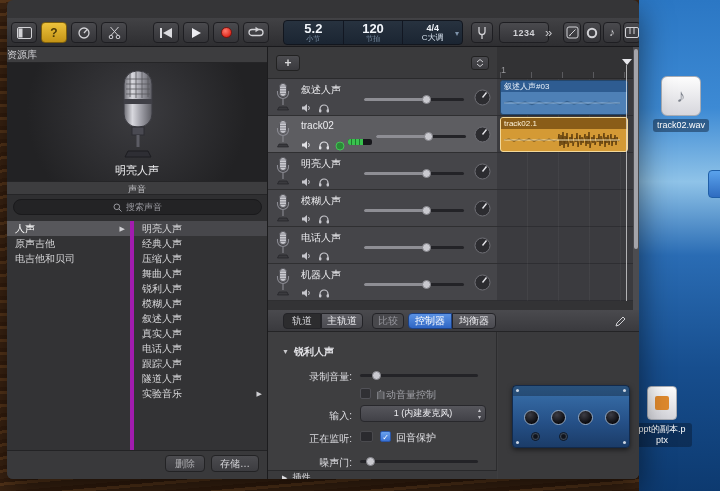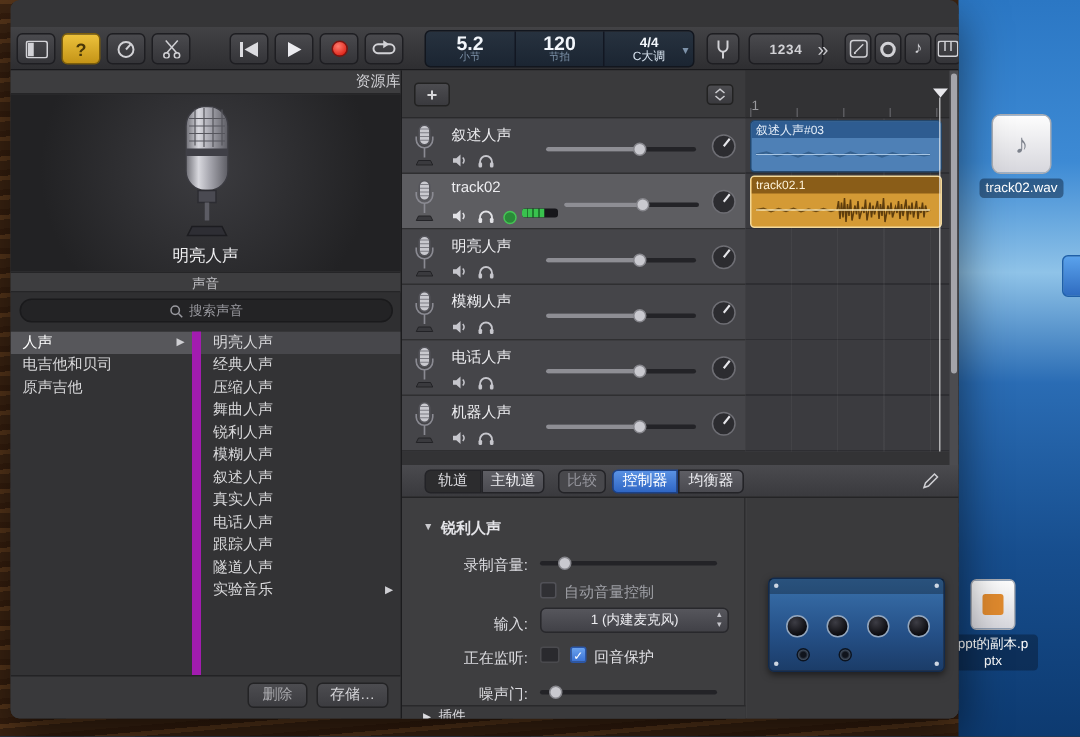--- a/index.html
+++ b/index.html
@@ -46,31 +46,31 @@
   .lcd-sm{font-size:9px;font-weight:bold;color:#f2f6fb;line-height:10px}
   .lcd-key{font-size:8px;color:#d7e2ee;line-height:9px}
   .lcd-arrow{position:absolute;right:3px;top:8px;font-size:8px;color:#7e93aa}
   .countin{font-size:9px;font-weight:bold;letter-spacing:.5px;color:#d2d2d6}
   .chev{font-size:13px;color:#c8c8cc;line-height:21px}
 
   
   .content{left:0;top:47px;right:0;bottom:0}
   .library{left:0;top:0;width:261px;height:432px;background:#2f2f31;border-right:1px solid #1c1c1e}
   .lib-head{left:0;top:0;right:0;height:16px;background:#3d3d3f;border-bottom:1px solid #252527;
-    text-align:right;font-size:10px;color:#cfcfd3;line-height:16px}
+    text-align:left;font-size:10px;color:#cfcfd3;line-height:16px}
   .mic-area{left:0;top:16px;right:0;height:118px;
     background:radial-gradient(circle at 50% 42%,#3c3c40,#222224 75%)}
   .patch-name{left:0;right:0;bottom:3px;text-align:center;font-size:11px;color:#f0f0f2}
   .sounds-bar{left:0;top:134px;right:0;height:14px;background:#3d3d3f;border-top:1px solid #252527;
     border-bottom:1px solid #252527;text-align:center;font-size:9px;color:#bdbdc1;line-height:14px}
   .search{left:6px;top:152px;width:249px;height:16px;border-radius:8px;background:#232325;
     border:1px solid #1a1a1c;display:flex;align-items:center;justify-content:center;gap:4px}
   .search span{font-size:9px;color:#97979d}
   .cols{left:0;top:174px;right:0;height:232px;display:flex}
-  .colL{width:127px;border-right:6px solid #a21caf;background:#333335;overflow:hidden}
+  .colL{width:127px;border-right:4px solid #a21caf;background:#333335;overflow:hidden}
   .colR{flex:1;background:#333335;overflow:hidden}
   .litem{height:15px;line-height:15px;font-size:10px;color:#d8d8da;padding:0 8px;position:relative;white-space:nowrap}
   .litem .arr{position:absolute;right:5px;top:0;font-size:7px;color:#cfcfd3}
   .litem.selcat{background:#57575b;color:#fff}
   .litem.selpatch{background:#47474b}
   .lib-foot{left:0;bottom:0;right:0;height:29px;background:#39393b;border-top:1px solid #232325}
   .lib-btn{position:absolute;top:4px;height:17px;border-radius:4px;border:1px solid #232325;
     background:linear-gradient(#4c4c50,#3c3c40);color:#d4d4d8;font-size:10px;line-height:15px;
     text-align:center}
 
@@ -303,24 +303,24 @@
           </svg>
         <span>搜索声音</span>
       </div>
       <div class="a cols">
         <div class="colL">
           <div class="litem selcat">
             <span>人声</span>
             <span class="arr">▶</span>
           </div>
           <div class="litem">
-            <span>电吉他和贝司</span>
+            <span>原声吉他</span>
           </div>
           <div class="litem">
-            <span>原声吉他</span>
+            <span>电吉他和贝司</span>
           </div>
         </div>
         <div class="colR">
           <div class="litem selpatch"><span>明亮人声</span></div>
           <div class="litem"><span>经典人声</span></div>
           <div class="litem"><span>压缩人声</span></div>
           <div class="litem"><span>舞曲人声</span></div>
           <div class="litem"><span>锐利人声</span></div>
           <div class="litem"><span>模糊人声</span></div>
           <div class="litem"><span>叙述人声</span></div>

